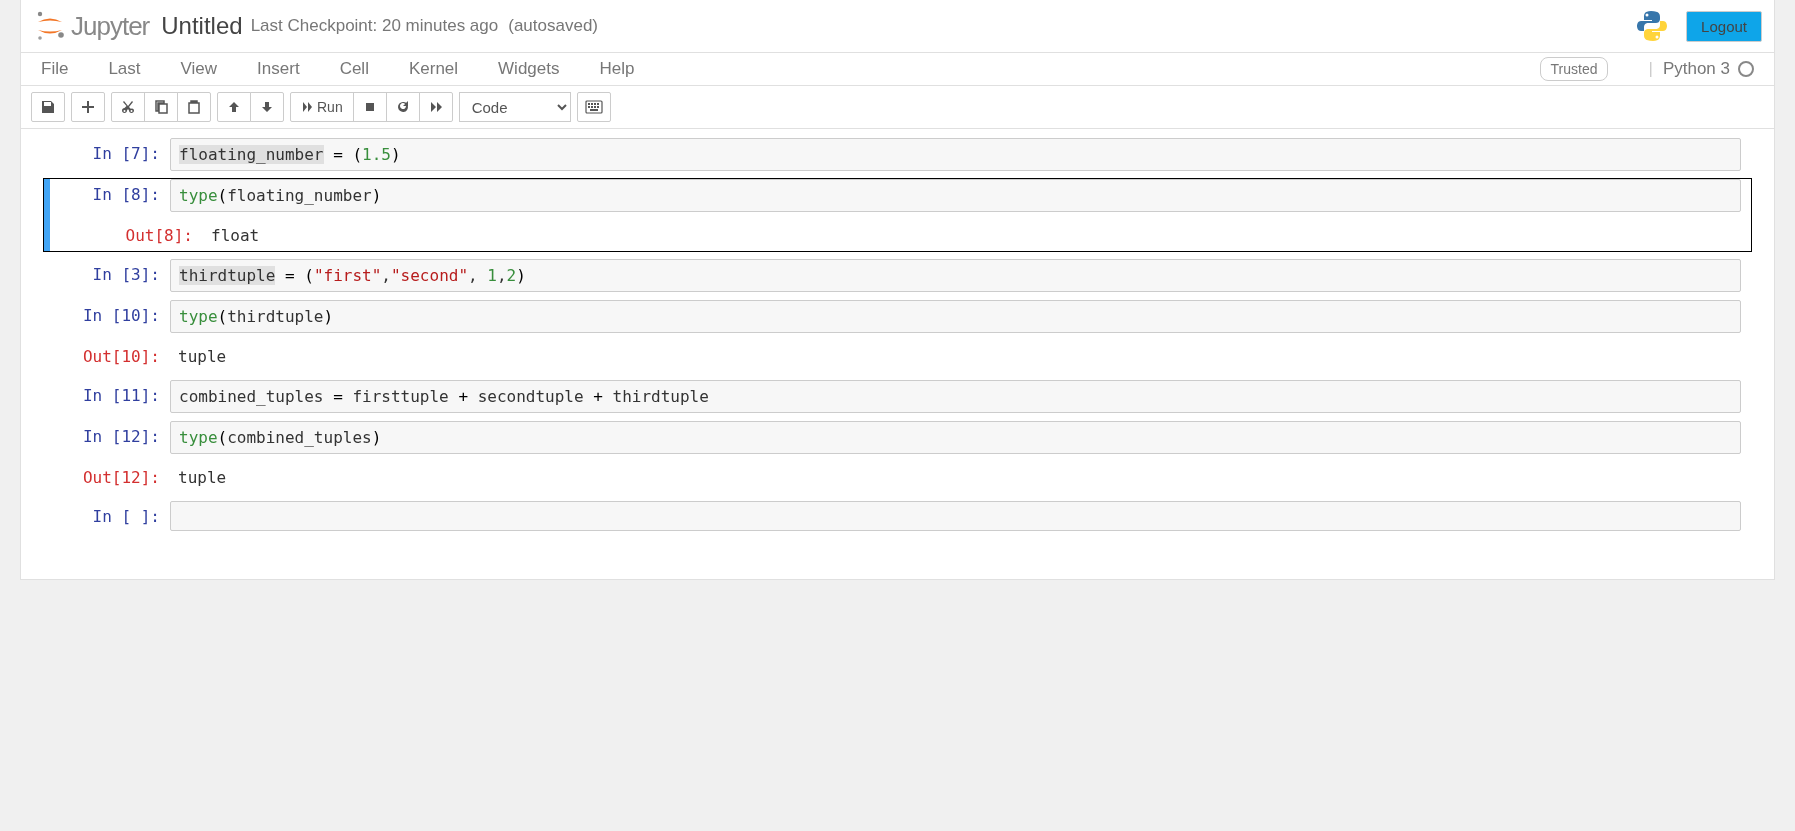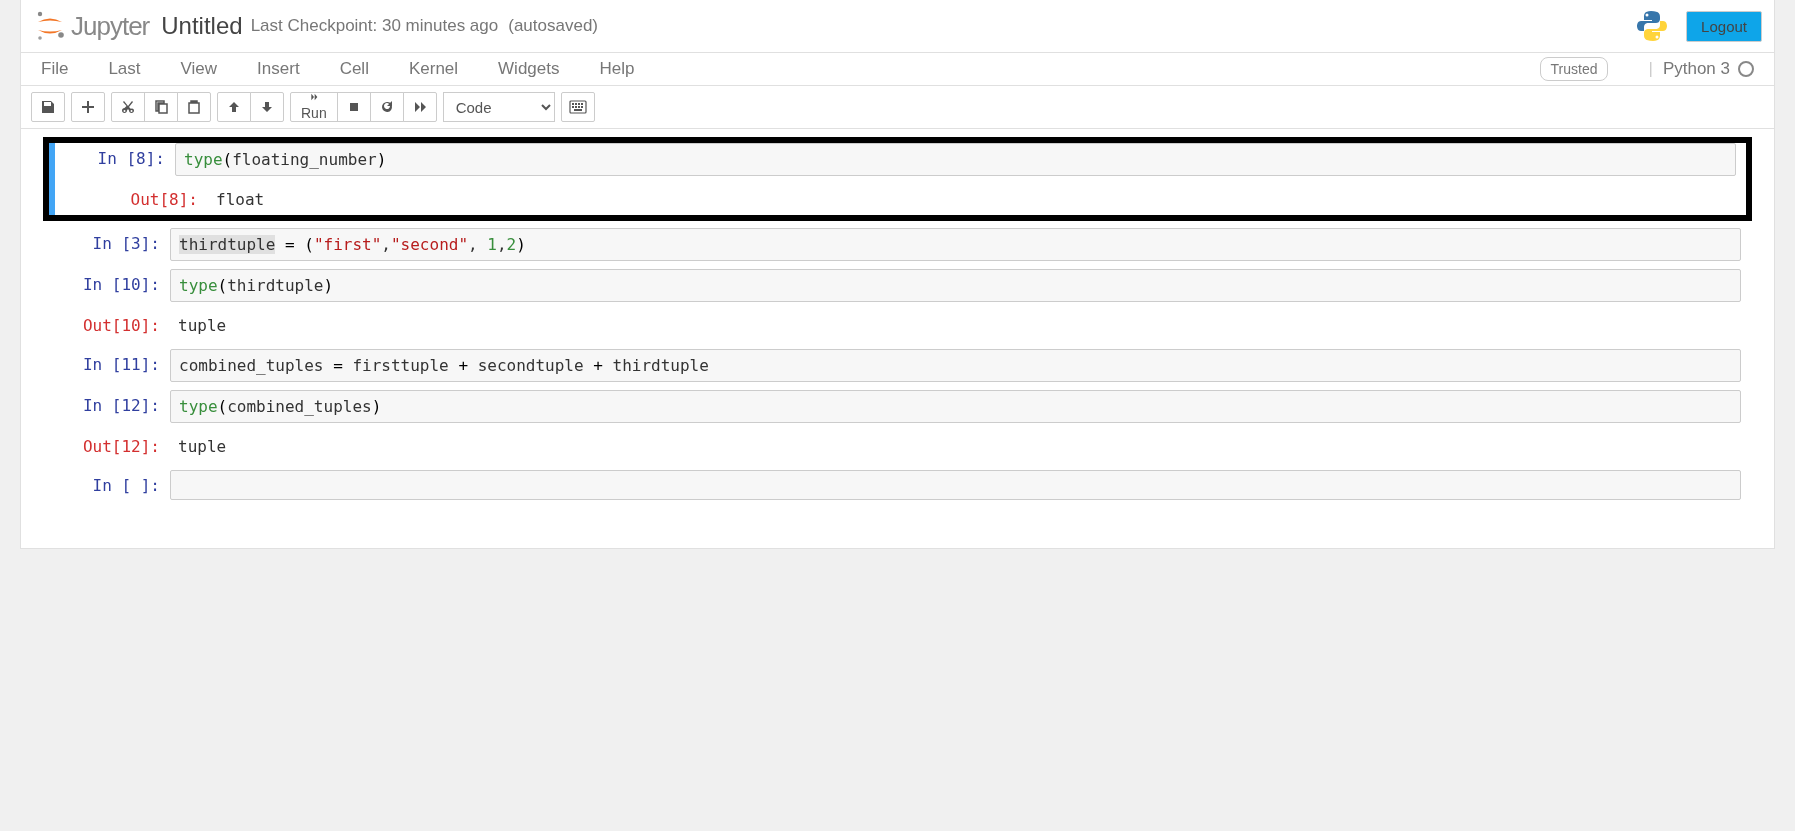--- a/index.html
+++ b/index.html
@@ -19,38 +19,38 @@
 .trusted { border: 1px solid #ccc; padding: 3px 10px; font-size: 14px; color: #777; margin-right: 40px; border-radius: 8px; }
 .kernel-ind { display: flex; align-items: center; font-size: 17px; color: #777; }
 .kernel-ind .sep { color: #ccc; margin-right: 10px; }
 .kernel-circle { width: 16px; height: 16px; border: 2px solid #888; border-radius: 50%; margin-left: 8px; }
 .toolbar { display: flex; align-items: center; padding: 6px 10px; border-bottom: 1px solid #e0e0e0; gap: 6px; }
 .tb-btn { border: 1px solid #ccc; background: #fff; min-width: 34px; height: 30px; display: flex; align-items: center; justify-content: center; cursor: pointer; border-radius: 2px; font-size: 14px; color: #555; }
 .tb-btn.run { padding: 0 10px; gap: 4px; }
 .tb-select { border: 1px solid #ccc; height: 30px; width: 112px; padding: 0 8px; font-size: 15px; color: #555; background:#fff; }
 .notebook-area { padding: 8px 22px 40px 22px; }
 .cell { display: flex; border: 1px solid transparent; margin-bottom: 6px; }
-.cell.selected { border: 6px solid #000000; }
+.cell.selected { border: 1px solid #000000; }
 .cell.selected .left-bar { background: #42A5F5; }
 .left-bar { width: 6px; background: transparent; }
 .cell-body { flex: 1; display: flex; flex-direction: column; }
 .prompt-row { display: flex; align-items: flex-start; }
 .prompt { font-family: "DejaVu Sans Mono", Menlo, Consolas, monospace; font-size: 16px; width: 120px; text-align: right; padding: 6px 10px 6px 0; flex-shrink: 0; }
 .prompt.in { color: #303F9F; }
 .prompt.out { color: #D32F2F; }
 .code-input { flex: 1; border: 1px solid #ccc; background: #f7f7f7; padding: 6px 8px; font-family: "DejaVu Sans Mono", Menlo, Consolas, monospace; font-size: 16px; white-space: pre; min-height: 30px; border-radius: 2px; margin-right: 10px; }
 .output-area { flex: 1; padding: 6px 8px; font-family: "DejaVu Sans Mono", Menlo, Consolas, monospace; font-size: 16px; }
 .c-id { background: #e0e0e0; }
 .c-op { color: #000; }
 .c-par { color: #000; }
 .c-num { color: #388E3C; }
 .c-fn { color: #388E3C; }
 .c-str { color: #B71C1C; }
 .tb-group { display:flex; gap:0; }
-.tb-group .tb-btn { border-radius:0; margin-right:-1px;flex-direction:column; }
+.tb-group .tb-btn { border-radius:0; margin-right:-1px; }
 .tb-group .tb-btn:first-child { border-top-left-radius:2px; border-bottom-left-radius:2px; }
 .tb-group .tb-btn:last-child { border-top-right-radius:2px; border-bottom-right-radius:2px; margin-right:0; }
 svg { display:block; }
 </style>
 </head>
 <body>
 
 <div class="page-wrap">
 
   <div class="header">
@@ -58,21 +58,21 @@
       <svg width="34" height="34" viewBox="0 0 34 34">
         <circle cx="7" cy="5" r="2.2" fill="#888"></circle>
         <circle cx="28" cy="26" r="2.8" fill="#888"></circle>
         <circle cx="7" cy="29" r="1.8" fill="#9E9E9E"></circle>
         <path d="M5 13 Q17 6 29 13 Q17 10 5 13 Z" fill="#f37626"></path>
         <path d="M5 21 Q17 28 29 21 Q17 24 5 21 Z" fill="#f37626"></path>
       </svg>
       <span class="jupyter-text">Jupyter</span>
     </div>
     <span class="title">Untitled</span>
-    <span class="checkpoint">Last Checkpoint: 30 minutes ago</span>
+    <span class="checkpoint">Last Checkpoint: 20 minutes ago</span>
     <span class="autosave">(autosaved)</span>
     <div class="spacer"></div>
     <div class="python-logo">
       <svg width="36" height="36" viewBox="0 0 36 36">
         <path d="M17 3 C10 3 10 7 10 9 L10 12 L18 12 L18 13 L7 13 C3 13 3 18 3 18 C3 18 3 23 7 23 L10 23 L10 19 C10 15 14 15 14 15 L22 15 C26 15 26 11 26 11 L26 9 C26 7 26 3 17 3 Z" fill="#3776ab"></path>
         <circle cx="13" cy="7" r="1.5" fill="#fff"></circle>
         <path d="M19 33 C26 33 26 29 26 27 L26 24 L18 24 L18 23 L29 23 C33 23 33 18 33 18 C33 18 33 13 29 13 L26 13 L26 17 C26 21 22 21 22 21 L14 21 C10 21 10 25 10 25 L10 27 C10 29 10 33 19 33 Z" fill="#ffd43b"></path>
         <circle cx="23" cy="29" r="1.5" fill="#fff"></circle>
       </svg>
     </div>
@@ -173,20 +173,29 @@
           <rect x="3" y="6" width="2" height="2" fill="#555"></rect>
           <rect x="6" y="6" width="2" height="2" fill="#555"></rect>
           <rect x="9" y="6" width="2" height="2" fill="#555"></rect>
           <rect x="12" y="6" width="2" height="2" fill="#555"></rect>
           <rect x="5" y="9" width="8" height="2" fill="#555"></rect>
         </svg>
     </button>
   </div>
 
   <div class="notebook-area" id="notebook-area">
+      <div class="cell">
+        <div class="left-bar"></div>
+        <div class="cell-body">
+          <div class="prompt-row">
+            <div class="prompt in">In [7]:</div>
+            <div class="code-input"><span class="c-id">floating_number</span><span> </span><span class="c-op">=</span><span> </span><span class="c-par">(</span><span class="c-num">1.5</span><span class="c-par">)</span></div>
+          </div>
+        </div>
+      </div>
       <div class="cell selected">
         <div class="left-bar"></div>
         <div class="cell-body">
           <div class="prompt-row">
             <div class="prompt in">In [8]:</div>
             <div class="code-input"><span class="c-fn">type</span><span class="c-par">(</span><span>floating_number</span><span class="c-par">)</span></div>
           </div>
           <div class="prompt-row" style="margin-top: 8px; padding-left: 33px;">
             <div class="prompt out">Out[8]:</div>
             <div class="output-area">float</div>

